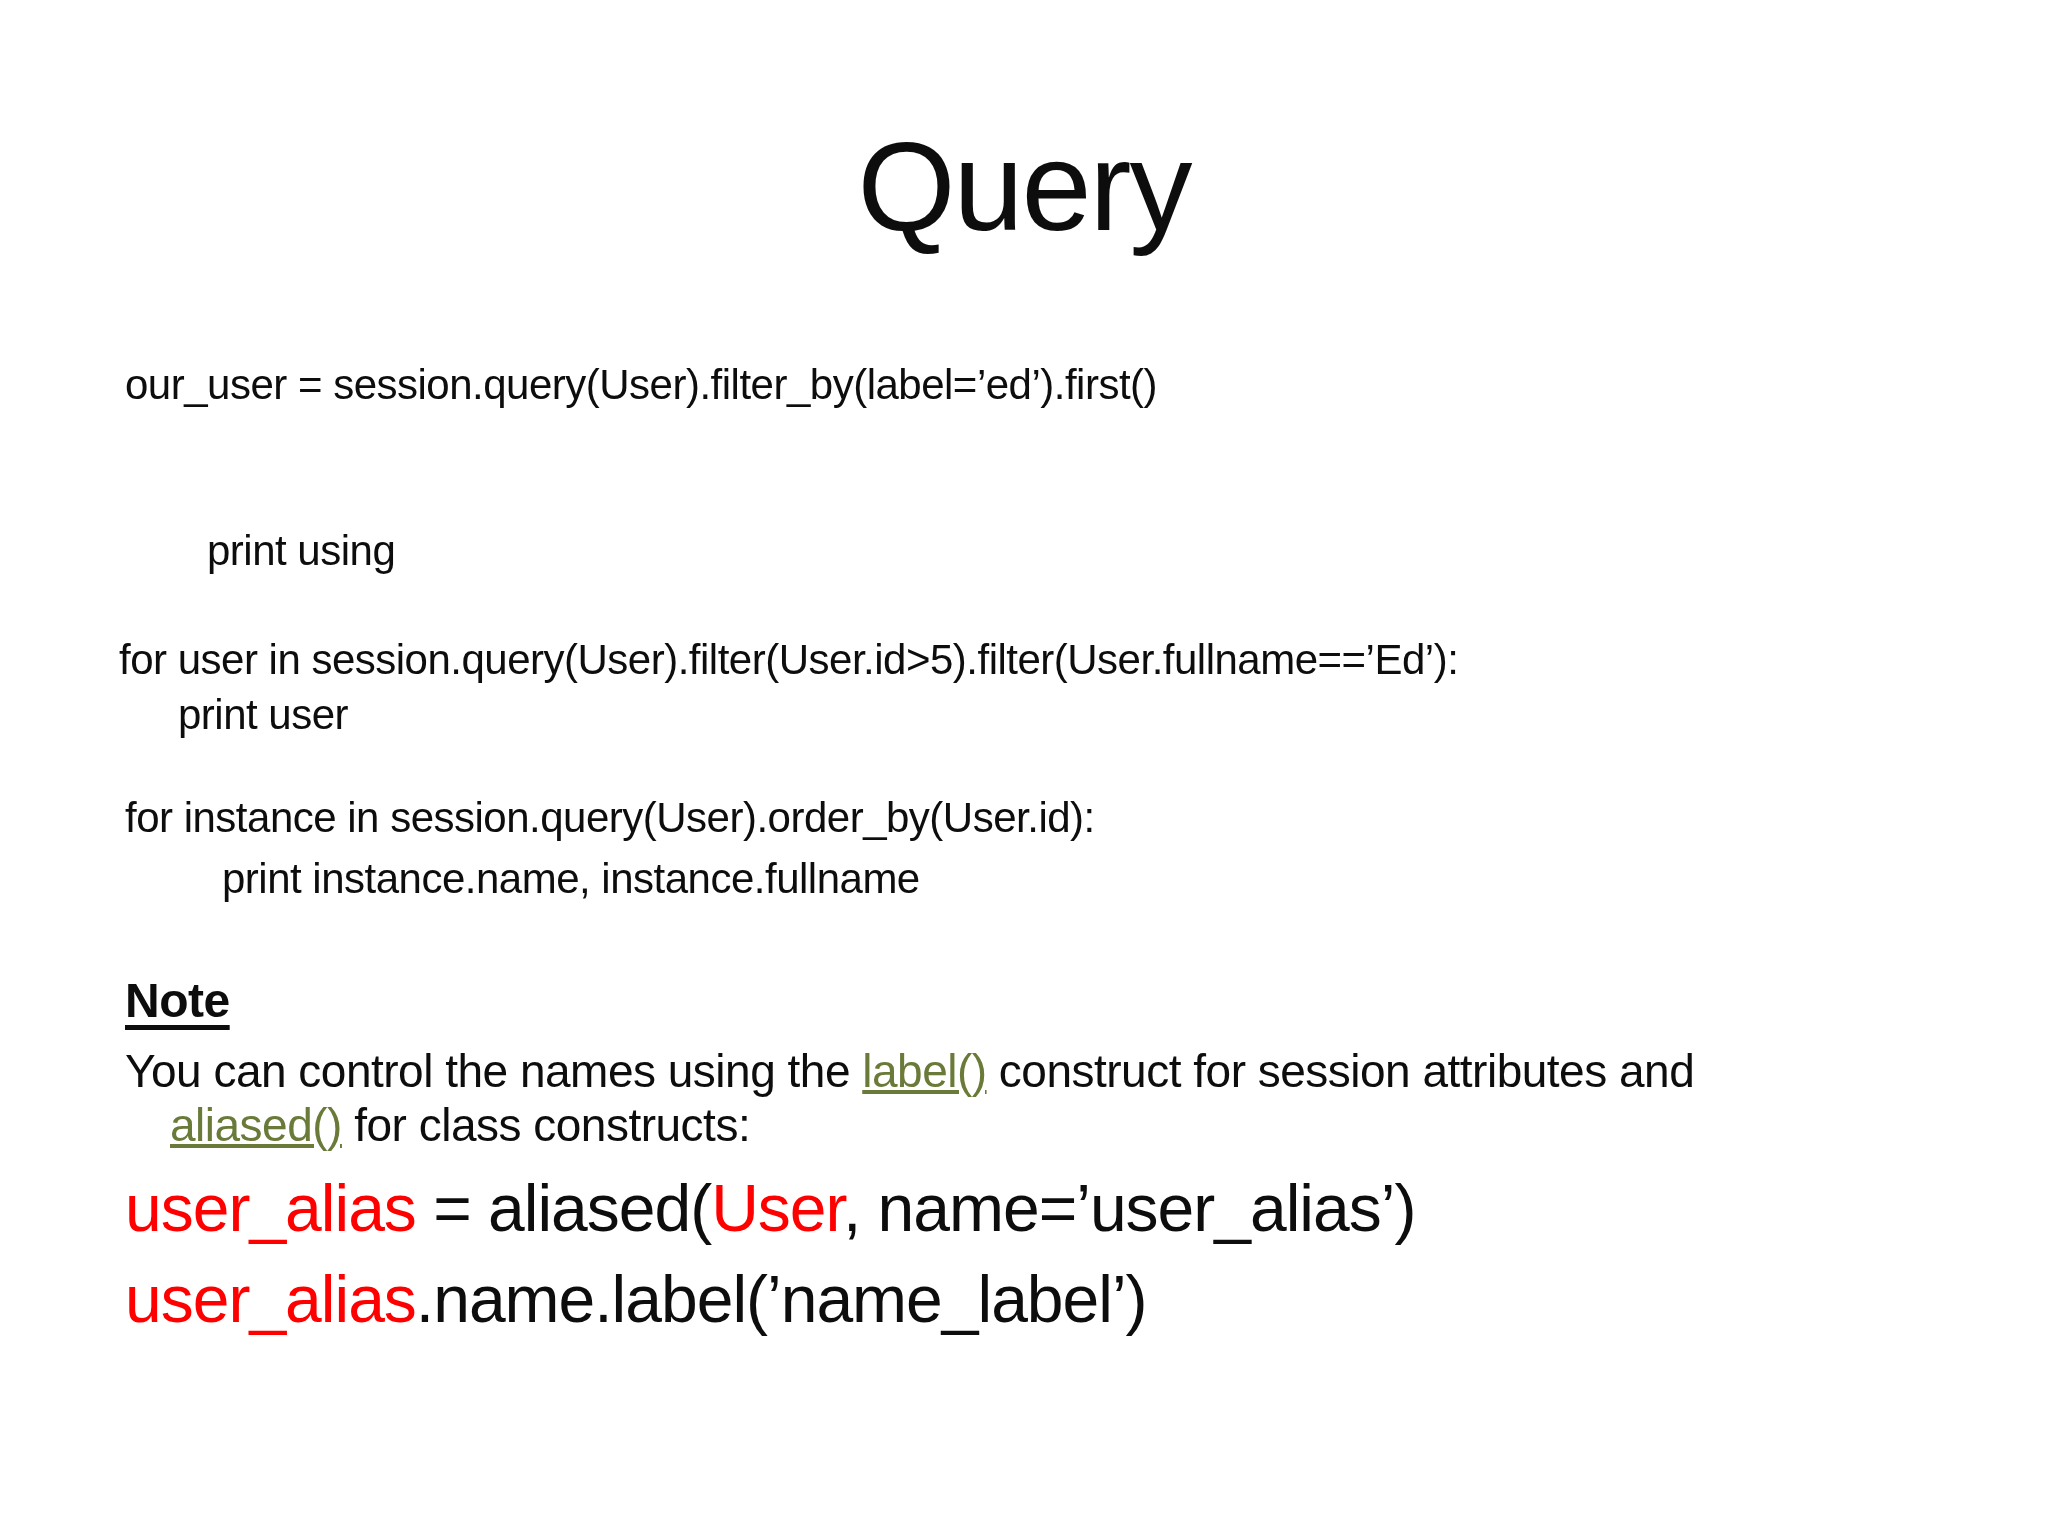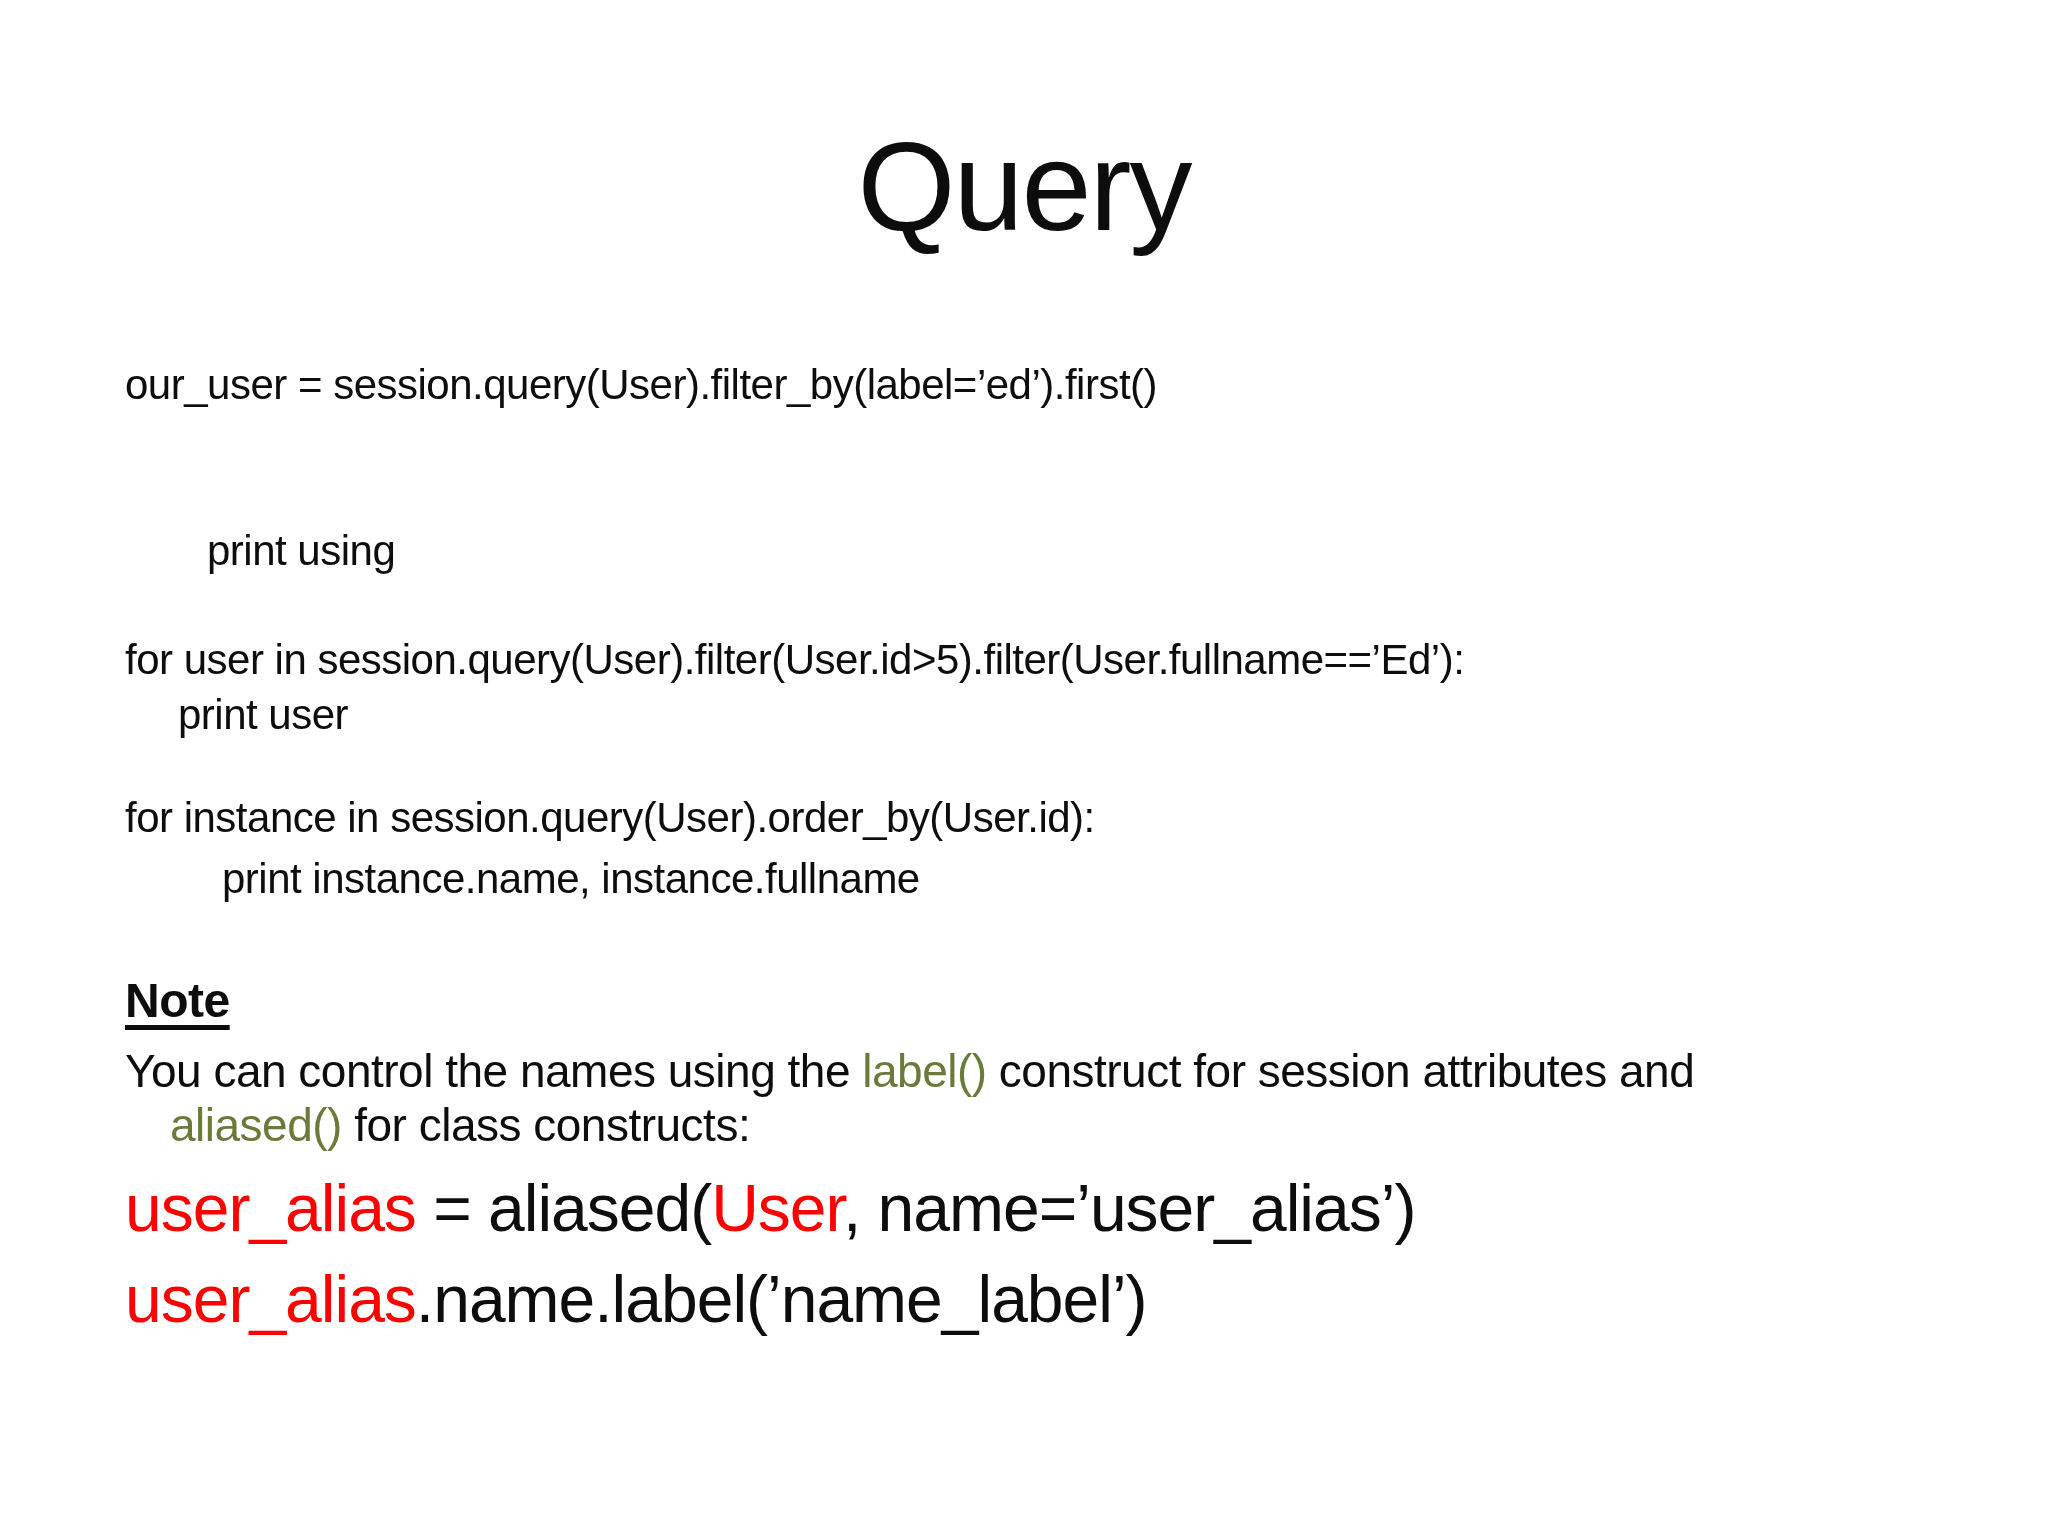--- a/index.html
+++ b/index.html
@@ -45,35 +45,35 @@
   .code { font-size: 42px; }
   .para { font-size: 46px; }
   .note-heading {
     font-size: 48px;
     font-weight: 700;
     text-decoration: underline;
     text-decoration-thickness: 5px;
     text-underline-offset: 8px;
   }
   .big { font-size: 66px; letter-spacing: -1px; }
-  .green { color: var(--green); }
+  .green { color: var(--green); text-decoration: underline; }
   .red { color: var(--red); }
 </style>
 </head>
 <body>
 
 <div class="slide">
 
   <h1 class="title">Query</h1>
 
   <div class="line code" style="top:364px; left:125px;">our_user = session.query(User).filter_by(label=’ed’).first()</div>
 
   <div class="line code" style="top:530px; left:207px;">print using</div>
 
-  <div class="line code" style="top:639px; left:125px;">for user in session.query(User).filter(User.id&gt;5).filter(User.fullname==’Ed’):</div>
+  <div class="line code" style="top:639px; left:119px;">for user in session.query(User).filter(User.id&gt;5).filter(User.fullname==’Ed’):</div>
   <div class="line code" style="top:694px; left:178px;">print user</div>
 
   <div class="line code" style="top:797px; left:125px;">for instance in session.query(User).order_by(User.id):</div>
   <div class="line code" style="top:858px; left:222px;">print instance.name, instance.fullname</div>
 
   <div class="line note-heading" style="top:977px; left:125px;">Note</div>
 
   <div class="line para" style="top:1048px; left:125px;"><span>You can control the names using the </span><span class="green">label()</span><span> construct for session attributes and</span></div>
 
   <div class="line para" style="top:1102px; left:170px;"><span class="green">aliased()</span><span> for class constructs:</span></div>

